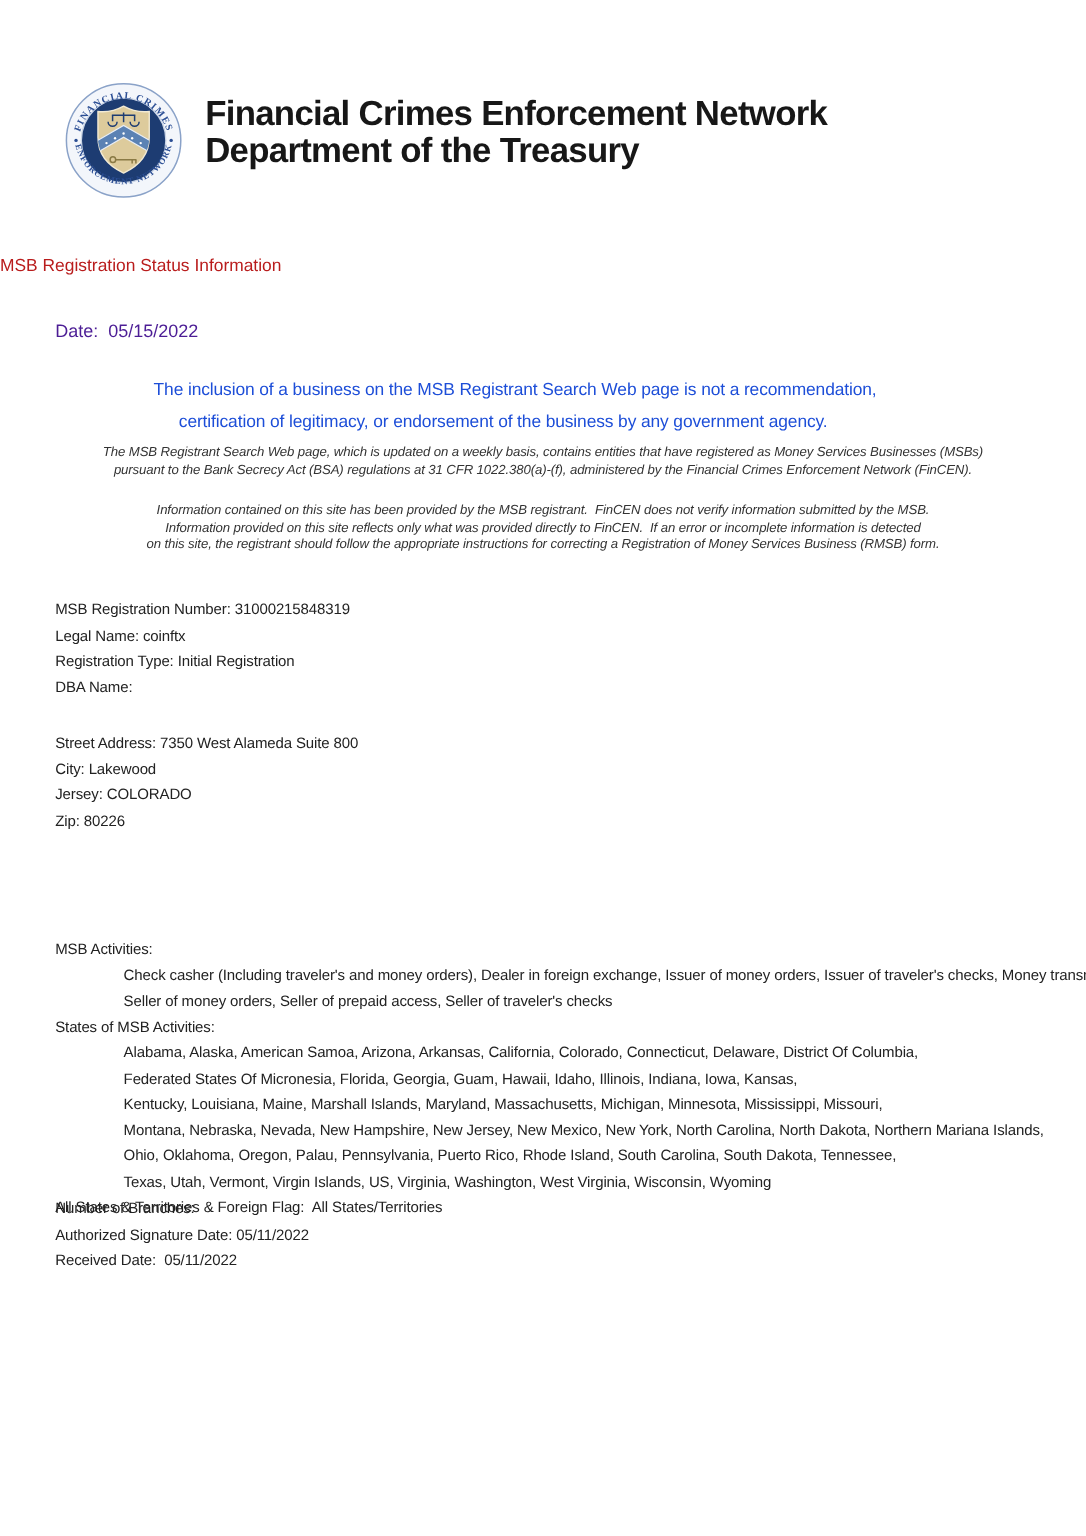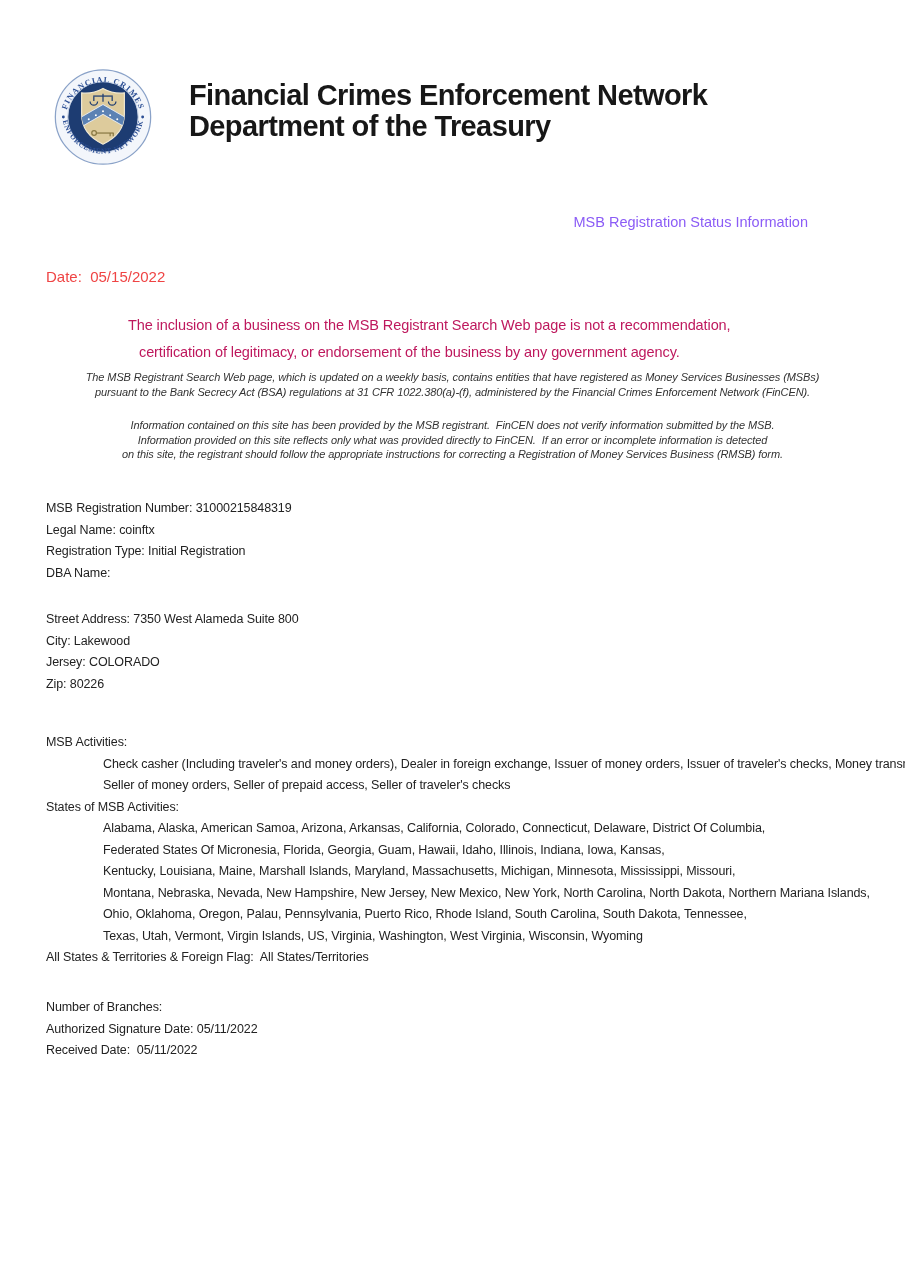--- a/index.html
+++ b/index.html
@@ -5,53 +5,53 @@
   html, body { margin: 0; padding: 0; background: #ffffff; }
   body {
     width: 905px; height: 1280px; position: relative; overflow: hidden;
     font-family: "Liberation Sans", sans-serif; color: #1e1e1e;
   }
   .page { position: absolute; inset: 0; width: 905px; height: 1280px; background: #fff; }
 
   
   .masthead { position: absolute; left: 48px; top: 68px; display: flex; align-items: flex-start; }
   .seal { width: 110px; height: 98px; flex: 0 0 auto; }
-  .org { margin-left: 31px; margin-top: 12px; }
+  .org { margin-left: 13px; margin-top: 12px; }
   .org-line {
     font-weight: 700; font-size: 29px; line-height: 31px; letter-spacing: -0.6px;
     color: #171717; white-space: pre;
   }
 
   
   .doc-title {
-    position: absolute; top: 214px; left: 0; width: 808px; text-align: right;
-    font-size: 14.5px; color: #8b5cf6; white-space: pre;
+    position: absolute; top: 214px; left: 0; width: 808px; text-align: left;
+    font-size: 14.5px; color: #b91c1c; white-space: pre;
   }
   .date-line {
     position: absolute; top: 268px; left: 46px;
-    font-size: 15px; color: #ef4444; white-space: pre;
+    font-size: 15px; color: #4c1d95; white-space: pre;
   }
 
   
-  .notice { position: absolute; top: 312px; left: 128px; font-size: 14.5px; letter-spacing: -0.1px; color: #be185d; }
+  .notice { position: absolute; top: 312px; left: 128px; font-size: 14.5px; letter-spacing: -0.1px; color: #1d4ed8; }
   .notice .nline { line-height: 27px; white-space: pre; }
-  .notice .nline2 { margin-left: 11px; }
+  .notice .nline2 { margin-left: 21px; }
 
   
   .fine { position: absolute; left: 0; width: 905px; text-align: center; font-size: 11px; letter-spacing: -0.1px; color: #333; }
   .fine .fline { line-height: 14.5px; white-space: pre; font-style: italic; }
   .fine1 { top: 370px; }
   .fine2 { top: 418px; }
 
   
   .block { position: absolute; left: 46px; font-size: 12.5px; letter-spacing: -0.1px; color: #222; }
   .block .line { line-height: 21.5px; white-space: pre; }
   .details { top: 498px; }
   .address { top: 609px; }
-  .lists   { top: 732px; width: 859px; }
+  .lists   { top: 781px; width: 859px; }
   .lists .indent { padding-left: 57px; }
   .lists .clip { white-space: nowrap; overflow: hidden; }
   .foot    { top: 997px; }
 </style>
 </head>
 <body>
 
 <div class="page">
 
   <div class="masthead">

